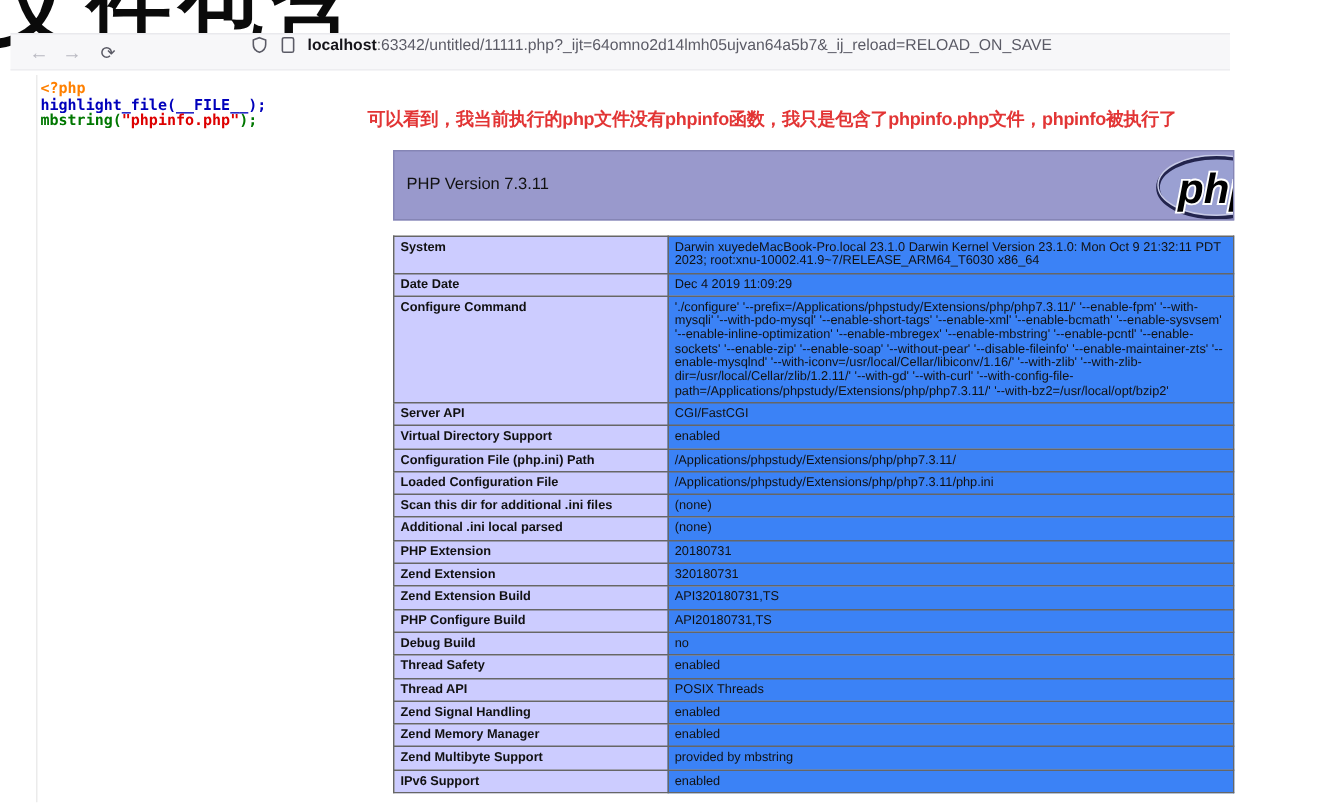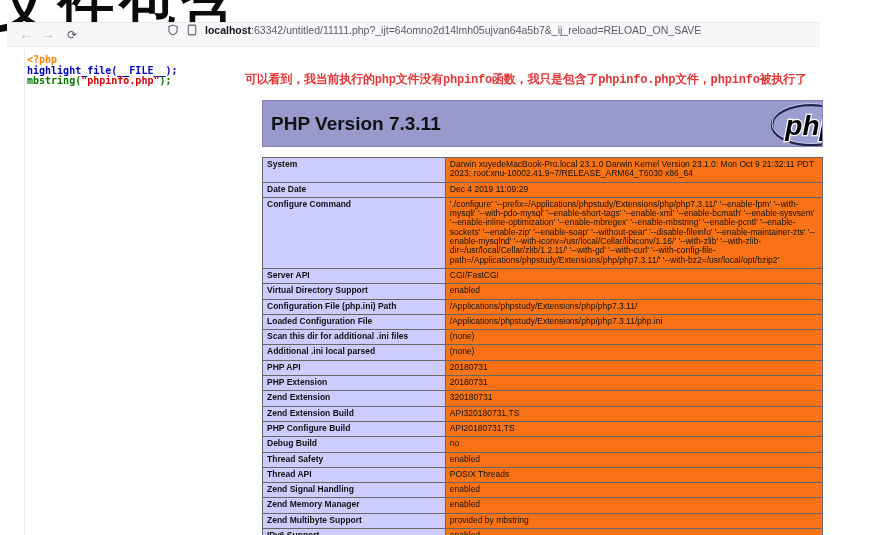--- a/index.html
+++ b/index.html
@@ -31,36 +31,36 @@
   .code { position: absolute; left: 27px; top: 55px;
     font-family: "DejaVu Sans Mono", "Liberation Mono", monospace;
     font-size: 10px; line-height: 10.5px; font-weight: 700; white-space: pre; }
   .tok-tag { color: #ff8000; }
   .tok-default { color: #0000bb; }
   .tok-keyword { color: #007700; }
   .tok-string { color: #dd0000; }
 
   
   .annotation { position: absolute; left: 245px; top: 71px; width: 575px;
-    font-family: Liberation Mono, monospace; font-size: 12px; font-weight: 700;
+    font-family: Liberation Sans, sans-serif; font-size: 12px; font-weight: 700;
     color: #e23535; letter-spacing: -0.2px; white-space: nowrap; }
 
   
   .phpinfo { position: absolute; left: 262px; top: 100px; width: 561px; overflow: hidden; }
   .pi-header { position: relative; height: 47px; background: #9999cc;
     border: 1px solid #8585b5; overflow: hidden; margin-bottom: 10px; }
-  .pi-title { font-size: 19px; font-weight: 700; color: #111; line-height: 45px;
+  .pi-title { font-size: 11px; font-weight: 400; color: #111; line-height: 45px;
     padding-left: 8px; }
   .pi-logo { position: absolute; left: 507px; top: 2px; }
   .pi-table { border-collapse: collapse; table-layout: fixed; width: 561px;
     font-size: 8.5px; line-height: 9.3px; }
   .pi-table td { border: 1px solid #666666; vertical-align: baseline;
     padding: 2px 4px 3px 4px; overflow-wrap: break-word; word-break: break-word; }
   .pi-table td.lbl { width: 176px; background: #ccccff; font-weight: 700; color: #111; }
-  .pi-table td.val { width: 363px; background: #f97316; color: #111; }
+  .pi-table td.val { width: 363px; background: #3b82f6; color: #111; }
 </style>
 </head>
 <body>
 
 <h1 class="big-title">文件包含</h1>
 
 <div class="faint-line"></div>
 
 <div class="toolbar">
   <div class="nav-btn back">←</div>
@@ -130,24 +130,20 @@
       </tr>
         <tr>
         <td class="lbl">Scan this dir for additional .ini files</td>
         <td class="val">(none)</td>
       </tr>
         <tr>
         <td class="lbl">Additional .ini local parsed</td>
         <td class="val">(none)</td>
       </tr>
         <tr>
-        <td class="lbl">PHP API</td>
-        <td class="val">20180731</td>
-      </tr>
-        <tr>
         <td class="lbl">PHP Extension</td>
         <td class="val">20180731</td>
       </tr>
         <tr>
         <td class="lbl">Zend Extension</td>
         <td class="val">320180731</td>
       </tr>
         <tr>
         <td class="lbl">Zend Extension Build</td>
         <td class="val">API320180731,TS</td>

